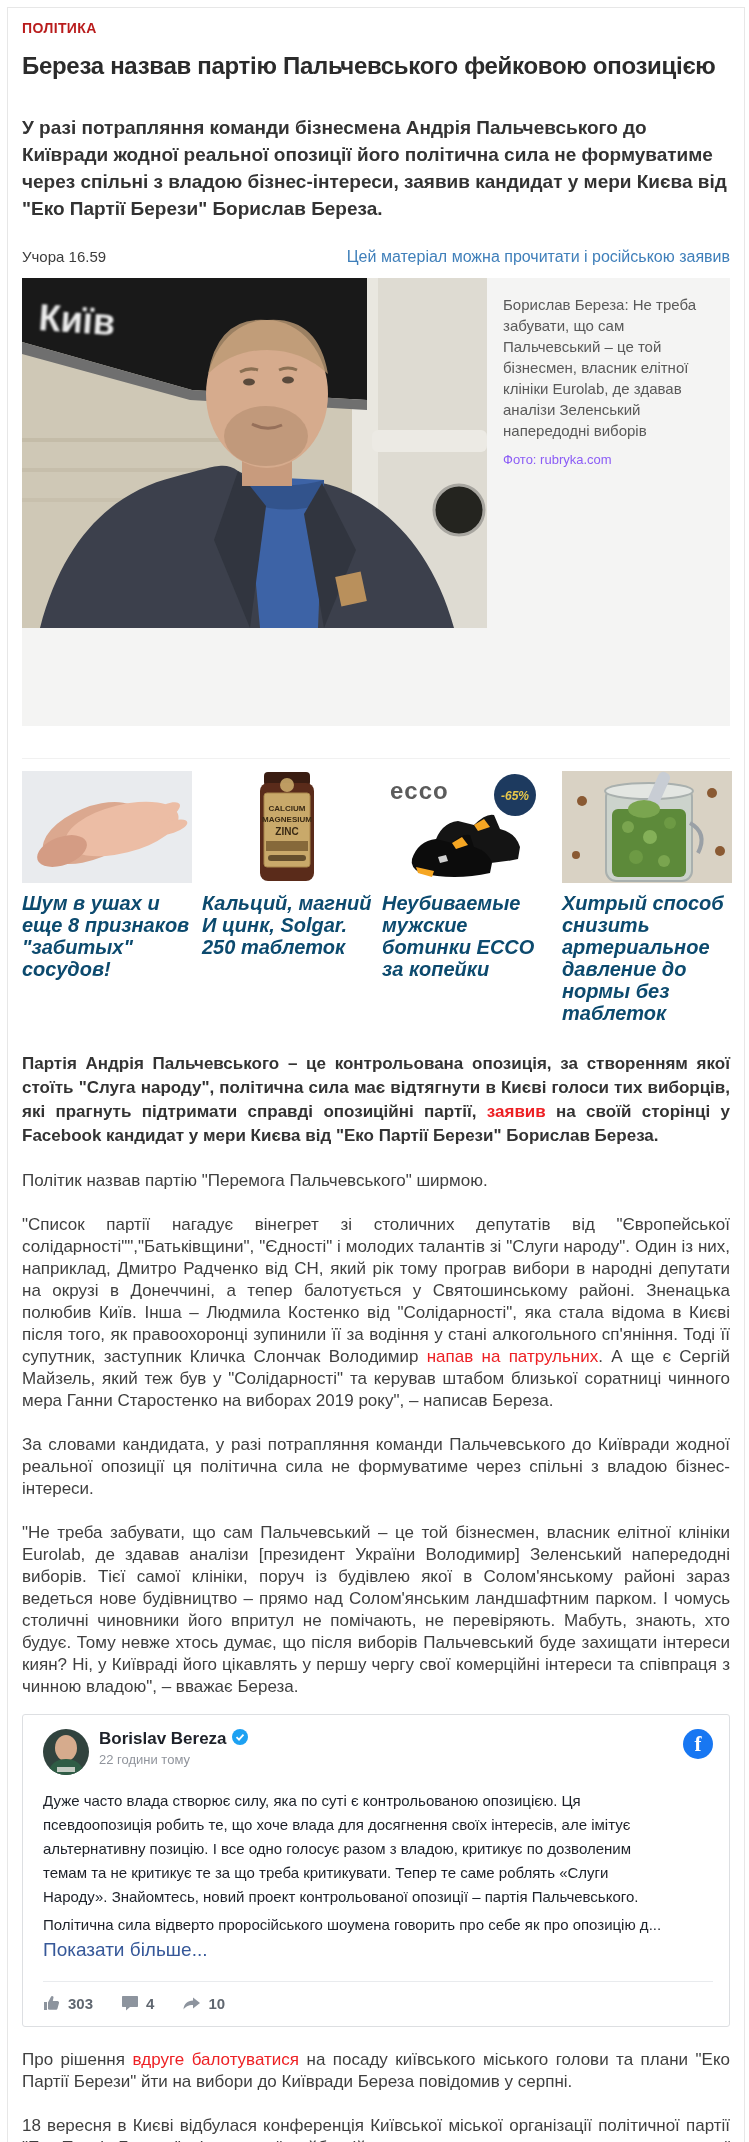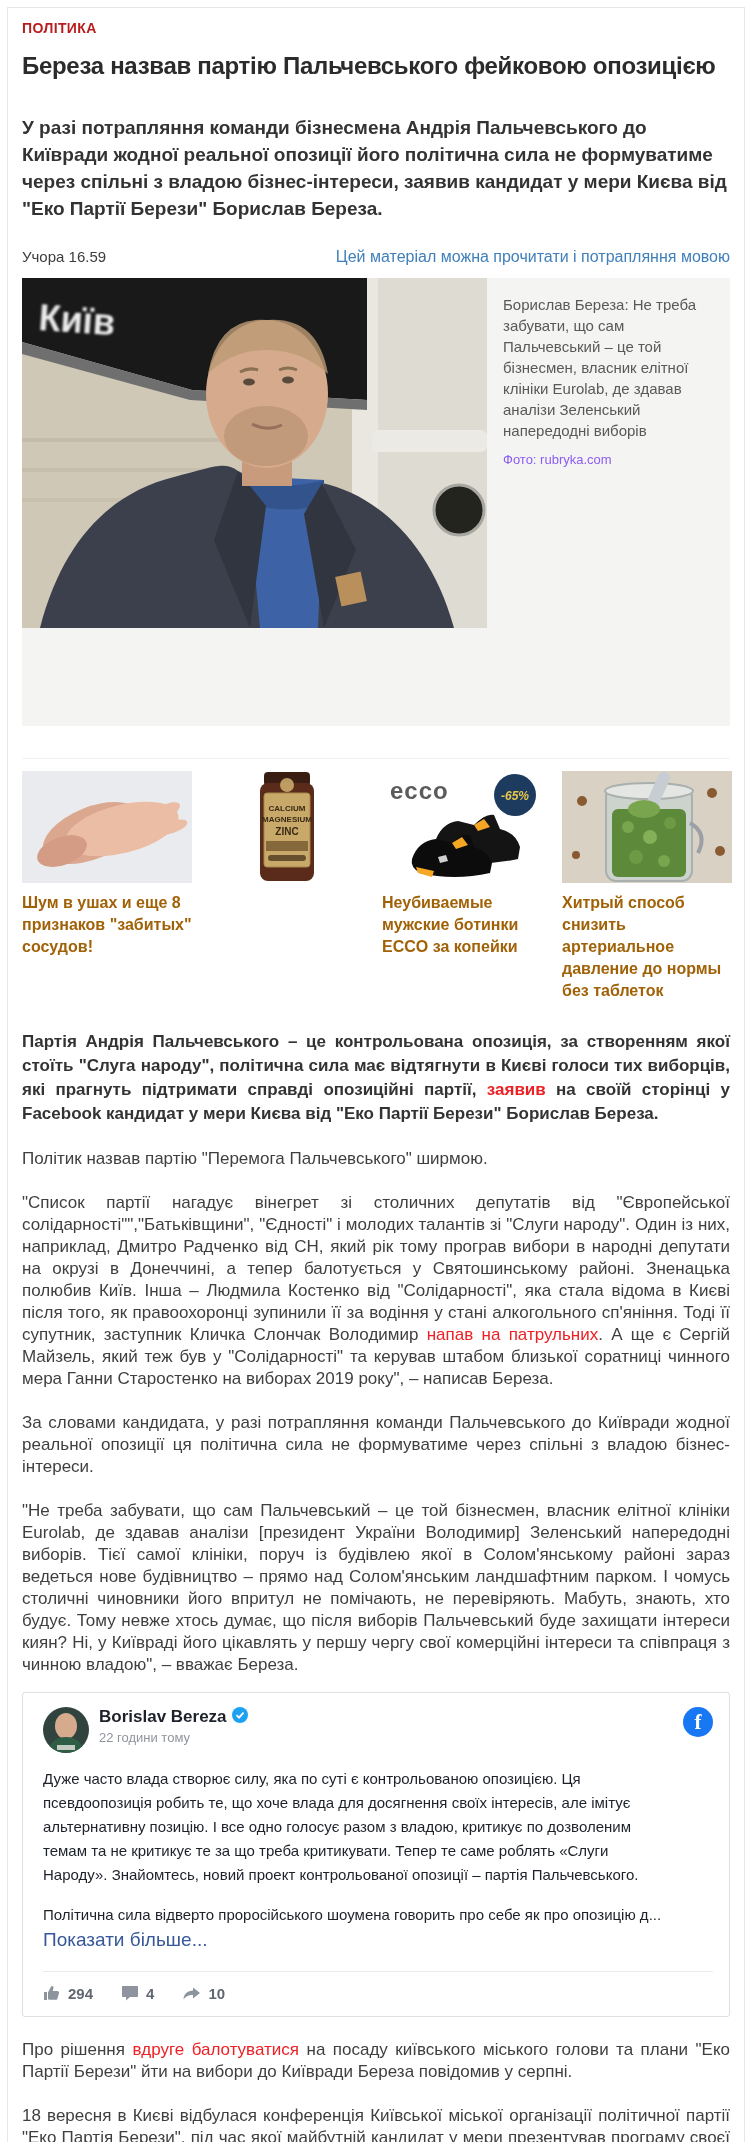--- a/index.html
+++ b/index.html
@@ -37,21 +37,21 @@
   }
   .credit{margin-top:8px;font-size:13px;color:#8b5cf6;}
   .ads{
     margin-top:32px;border-top:1px solid #f1f1f1;padding-top:12px;
     display:grid;grid-template-columns:repeat(4,1fr);gap:10px;
   }
   .ad{cursor:pointer;}
   .ad-img{width:100%;height:112px;overflow:hidden;background:#eee;}
   .ad-img svg{display:block;}
   .ad-title{
-    margin-top:9px;font-size:16px;line-height:22px;font-weight:bold;color:#a16207;
+    margin-top:9px;font-size:20px;line-height:22px;font-weight:bold;color:#0c4a6e;font-style:italic;
   }
   .para{
     margin:22px 0 0 0;font-size:17px;line-height:22px;text-align:justify;color:#3f3f3f;
   }
   .para.bold{font-weight:bold;color:#333;line-height:24px;margin-top:28px;}
   .lnk-red{color:#ed2024;cursor:pointer;}
   
   .fb-card{
     margin:16px 0 4px 0;border:1px solid #dddfe2;border-radius:3px;background:#fff;
     padding:14px 16px 8px 20px;
@@ -63,41 +63,41 @@
   .fb-name{font-size:17px;font-weight:bold;color:#1d2129;text-decoration:none;}
   .fb-time{margin-top:3px;font-size:13px;color:#90949c;}
   .fb-logo{
     width:30px;height:30px;border-radius:50%;background:#1877f2;color:#fff;
     font-weight:bold;font-size:21px;text-align:center;line-height:30px;flex:0 0 30px;
     font-family:"Liberation Serif",serif;
   }
   .fb-text{
     margin:14px 40px 0 0;font-size:15px;line-height:24px;color:#1d2129;
   }
-  .fb-text + .fb-text{margin-top:16px;}
+  .fb-text + .fb-text{margin-top:4px;}
   .fb-more{display:inline-block;margin-top:2px;font-size:19px;color:#365899;text-decoration:none;}
   .fb-divider{border-top:1px solid #e9ebee;margin-top:20px;}
   .fb-stats{display:flex;align-items:center;gap:28px;padding:12px 0 6px 0;color:#606770;font-size:15px;font-weight:bold;}
   .fb-stat{display:flex;align-items:center;gap:7px;cursor:pointer;}
   .fb-stat svg{display:block;}
 </style>
 </head>
 <body>
 
 <div class="frame">
 
   <a class="category" href="#">ПОЛІТИКА</a>
 
   <h1 class="headline">Береза назвав партію Пальчевського фейковою опозицією</h1>
 
   <p class="lead">У разі потрапляння команди бізнесмена Андрія Пальчевського до Київради жодної реальної опозиції його політична сила не формуватиме через спільні з владою бізнес-інтереси, заявив кандидат у мери Києва від "Еко Партії Берези" Борислав Береза.</p>
 
   <div class="meta">
     <span>Учора 16.59</span>
-    <a href="#">Цей матеріал можна прочитати і потрапляння мовою</a>
+    <a href="#">Цей матеріал можна прочитати і російською заявив</a>
   </div>
 
   <figure class="photo-block">
     <div class="photo">
       <svg width="465" height="350" viewBox="0 0 465 350" xmlns="http://www.w3.org/2000/svg">
         <defs>
           <filter id="blur1">
               <feGaussianBlur stdDeviation="1.3"></feGaussianBlur>
             </filter>
         </defs>
@@ -169,20 +169,21 @@
           <rect x="62" y="22" width="46" height="74" rx="3" fill="#c9a96a"></rect>
           <rect x="62" y="22" width="46" height="74" rx="3" fill="none" stroke="#a8854a"></rect>
           <text x="85" y="40" text-anchor="middle" font-size="8" font-weight="bold" fill="#3a2a14" font-family="Liberation Sans, sans-serif">CALCIUM</text>
           <text x="85" y="51" text-anchor="middle" font-size="8" font-weight="bold" fill="#3a2a14" font-family="Liberation Sans, sans-serif">MAGNESIUM</text>
           <text x="85" y="64" text-anchor="middle" font-size="10" font-weight="bold" fill="#3a2a14" font-family="Liberation Sans, sans-serif">ZINC</text>
           <rect x="64" y="70" width="42" height="10" fill="#86693a"></rect>
           <rect x="66" y="84" width="38" height="6" rx="3" fill="#3a2a14" opacity=".7"></rect>
           <circle cx="85" cy="14" r="7" fill="#c9a96a" opacity=".9"></circle>
         </svg>
       </div>
+      <div class="ad-title">Кальций, магний И цинк, Solgar. 250 таблеток</div>
     </div>
     <div class="ad">
       <div class="ad-img" style="background:#fff;">
         <svg width="170" height="112" viewBox="0 0 170 112" xmlns="http://www.w3.org/2000/svg">
           <rect width="170" height="112" fill="#ffffff"></rect>
           <text x="8" y="28" font-size="24" font-weight="bold" fill="#5b5b5b" letter-spacing="1" font-family="Liberation Sans, sans-serif">ecco</text>
           <circle cx="133" cy="24" r="21" fill="#1d3a5f"></circle>
           <text x="133" y="29" text-anchor="middle" font-size="12" font-weight="bold" font-style="italic" fill="#e8c74a" font-family="Liberation Sans, sans-serif">-65%</text>
           <path d="M 52 74 Q 58 52 76 50 L 92 54 Q 104 42 112 44 L 118 58 Q 134 62 138 76 L 136 88 Q 100 96 60 90 Q 50 84 52 74 Z" fill="#141414"></path>
           <path d="M 30 88 Q 36 70 54 68 L 70 72 Q 80 62 88 64 L 92 76 Q 106 80 110 92 L 108 102 Q 72 110 38 102 Q 28 96 30 88 Z" fill="#0c0c0c"></path>
@@ -253,21 +254,21 @@
     <p class="fb-text">Політична сила відверто проросійського шоумена говорить про себе як про опозицію д...</p>
     <a href="#" class="fb-more">Показати більше...</a>
     <div class="fb-divider"></div>
     <div class="fb-stats">
       <span class="fb-stat">
         <span>
           <svg width="18" height="18" viewBox="0 0 18 18" fill="#8d949e">
               <path d="M1 8h3v8H1zM5 15.2V8.4l3.1-5.9c.2-.4.6-.6 1-.6.9 0 1.6.8 1.4 1.7L9.8 7h4.6c1.1 0 1.9 1 1.6 2l-1.5 5.4c-.2.8-.9 1.3-1.7 1.3H6.6c-.6 0-1.2-.2-1.6-.5z"></path>
             </svg>
         </span>
-        <span>294</span>
+        <span>303</span>
       </span>
       <span class="fb-stat">
         <span>
           <svg width="18" height="18" viewBox="0 0 18 18" fill="#8d949e">
               <path d="M2 2h14c.6 0 1 .4 1 1v9c0 .6-.4 1-1 1H9l-4 3.5V13H2c-.6 0-1-.4-1-1V3c0-.6.4-1 1-1z"></path>
             </svg>
         </span>
         <span>4</span>
       </span>
       <span class="fb-stat">

